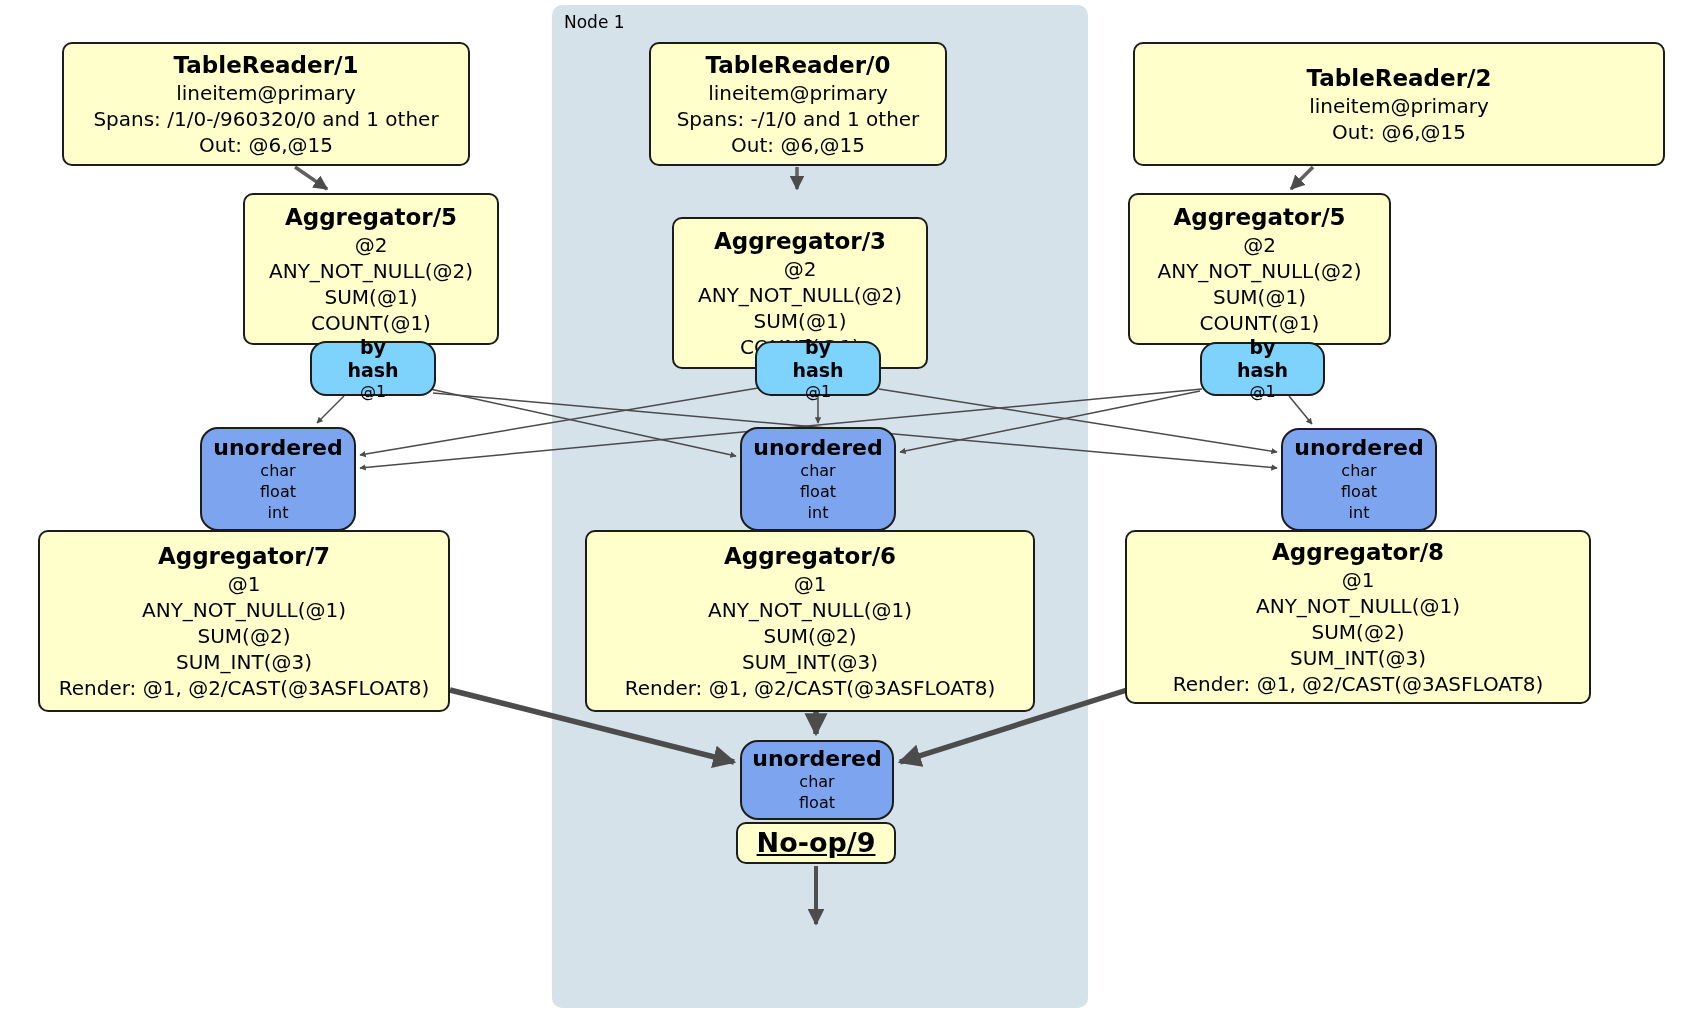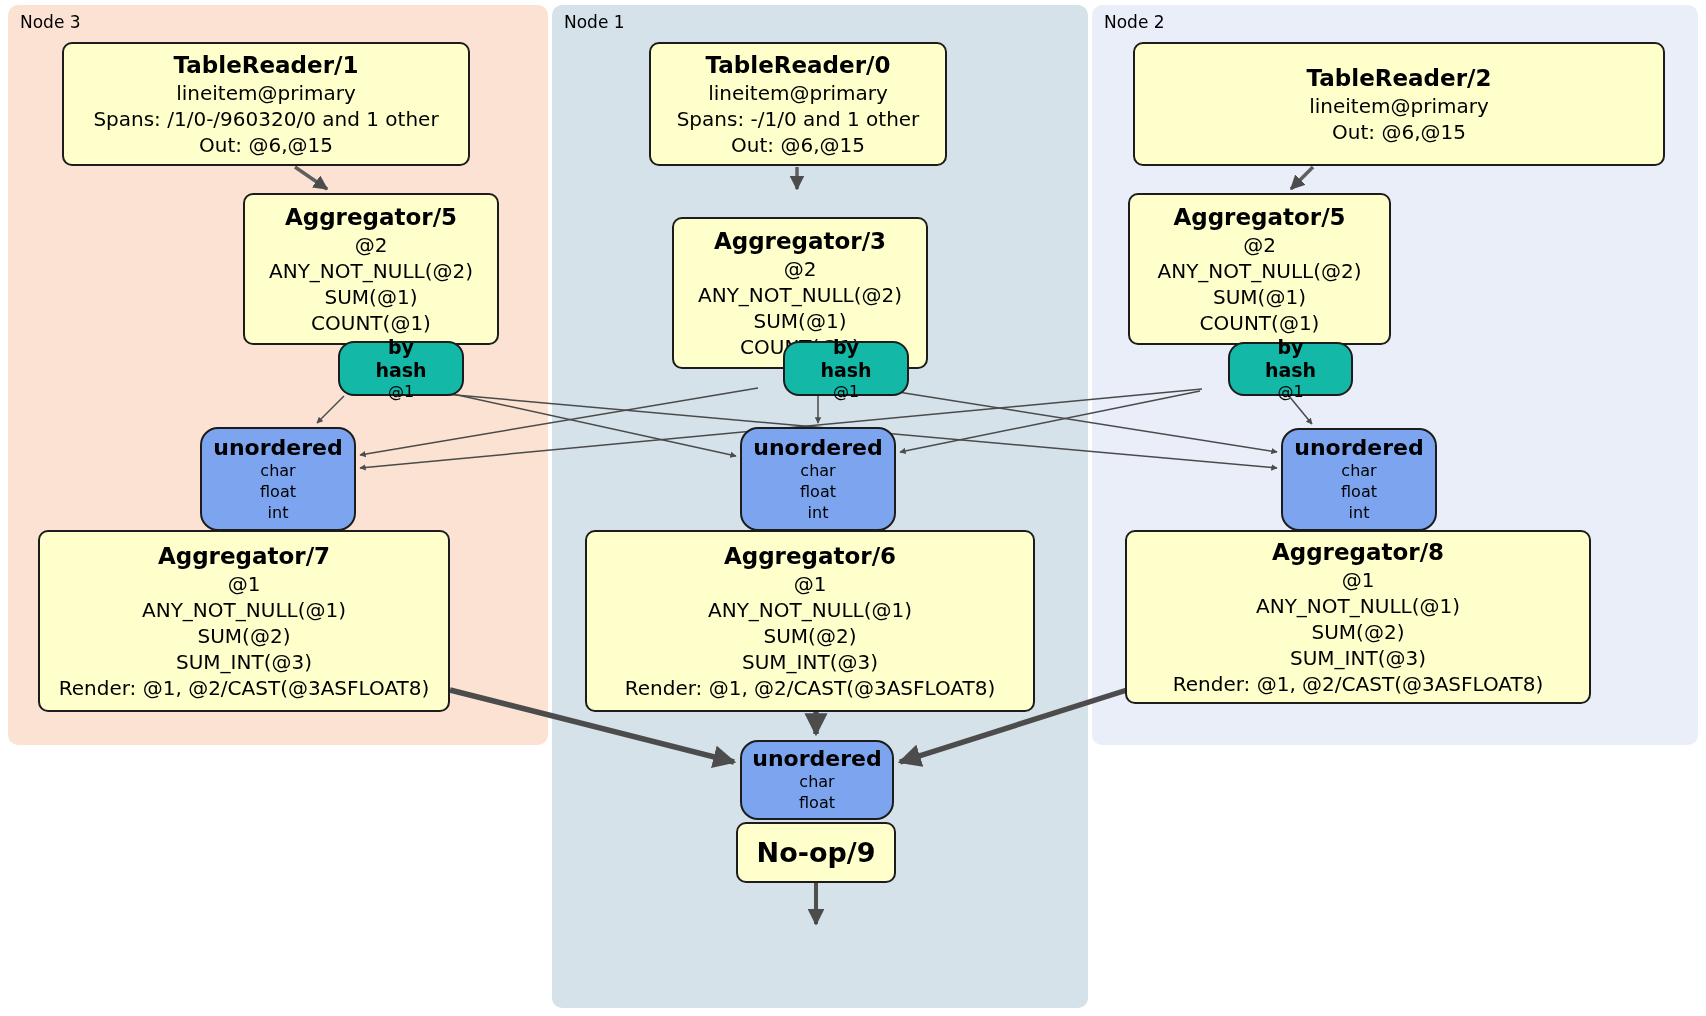--- a/index.html
+++ b/index.html
@@ -13,21 +13,21 @@
   line.edge { fill:none; }
   .edge-thin  { stroke:#4a4a4a; stroke-width:1.5px; }
   .edge-med   { stroke:#5f5f5f; stroke-width:3.5px; }
   .edge-med2  { stroke:#4f4f4f; stroke-width:4px; }
   .edge-thick { stroke:#4c4c4c; stroke-width:5.5px; }
 
   .box { position:absolute; z-index:2; display:flex; flex-direction:column;
          justify-content:center; align-items:center; text-align:center;
          box-sizing:border-box; padding:2px 20px; }
   .proc   { background:#ffffcc; border:2px solid #1c1c1c; border-radius:10px; }
-  .router { background:#14b8a6; border:2px solid #1c1c1c; border-radius:16px;margin-left:28px; }
+  .router { background:#7dd3fc; border:2px solid #1c1c1c; border-radius:16px; }
   .sync   { background:#7da5ef; border:2px solid #1c1c1c; border-radius:18px; }
 
   .proc .box-title   { font-size:23px; font-weight:bold; line-height:30px; white-space:nowrap; }
   .proc .box-line    { font-size:20px; line-height:26px; white-space:nowrap; }
   .router .box-title { font-size:19px; font-weight:bold; line-height:23px; }
   .router .box-line  { font-size:16px; line-height:20px; }
   .sync .box-title   { font-size:22px; font-weight:bold; line-height:24px; }
   .sync .box-line    { font-size:16px; line-height:21px; }
   .big-label .box-title { font-size:27px; line-height:32px; }
 </style>
@@ -51,28 +51,22 @@
       <line x1="433" y1="393" x2="1277" y2="468" class="edge edge-thin" marker-end="url(#ah)"></line>
       <line x1="758" y1="388" x2="360" y2="455" class="edge edge-thin" marker-end="url(#ah)"></line>
       <line x1="879" y1="389" x2="1277" y2="452" class="edge edge-thin" marker-end="url(#ah)"></line>
       <line x1="1202" y1="389" x2="360" y2="468" class="edge edge-thin" marker-end="url(#ah)"></line>
       <line x1="1200" y1="391" x2="900" y2="452" class="edge edge-thin" marker-end="url(#ah)"></line>
       <line x1="450" y1="690" x2="734" y2="762" class="edge edge-thick" marker-end="url(#ah)"></line>
       <line x1="816" y1="710" x2="816" y2="734" class="edge edge-thick" marker-end="url(#ah)"></line>
       <line x1="1127" y1="690" x2="900" y2="762" class="edge edge-thick" marker-end="url(#ah)"></line>
       <line x1="816" y1="866" x2="816" y2="924" class="edge edge-med2" marker-end="url(#ah)"></line>
     </svg>
-<div class="region" style="left: 8px; top: 5px; width: 540px; height: 740px; background: rgb(251, 226, 210);">
-      <span class="region-label">Node 3</span>
-    </div>
     <div class="region" style="left: 552px; top: 5px; width: 536px; height: 1003px; background: rgb(213, 226, 234);">
       <span class="region-label">Node 1</span>
-    </div>
-    <div class="region" style="left: 1092px; top: 5px; width: 606px; height: 740px; background: rgb(233, 238, 249);">
-      <span class="region-label">Node 2</span>
     </div>
     <div class="box proc" style="left: 62px; top: 42px; width: 408px; height: 124px;">
       <div class="box-title">TableReader/1</div>
       <div class="box-line">lineitem@primary</div>
       <div class="box-line">Spans: /1/0-/960320/0 and 1 other</div>
       <div class="box-line">Out: @6,@15</div>
     </div>
     <div class="box proc" style="left: 243px; top: 193px; width: 256px; height: 152px;">
       <div class="box-title">Aggregator/5</div>
       <div class="box-line">@2</div>
@@ -127,21 +121,21 @@
       <div class="box-line">ANY_NOT_NULL(@1)</div>
       <div class="box-line">SUM(@2)</div>
       <div class="box-line">SUM_INT(@3)</div>
       <div class="box-line">Render: @1, @2/CAST(@3ASFLOAT8)</div>
     </div>
     <div class="box sync" style="left: 740px; top: 740px; width: 154px; height: 80px;">
       <div class="box-title">unordered</div>
       <div class="box-line">char</div>
       <div class="box-line">float</div>
     </div>
-    <div class="box proc big-label" style="left: 736px; top: 822px; width: 160px; height: 61px;">
+    <div class="box proc big-label" style="left: 736px; top: 822px; width: 160px; height: 42px; text-decoration: underline;">
       <div class="box-title">No-op/9</div>
     </div>
     <div class="box proc" style="left: 1133px; top: 42px; width: 532px; height: 124px;">
       <div class="box-title">TableReader/2</div>
       <div class="box-line">lineitem@primary</div>
       <div class="box-line">Out: @6,@15</div>
     </div>
     <div class="box proc" style="left: 1128px; top: 193px; width: 263px; height: 152px;">
       <div class="box-title">Aggregator/5</div>
       <div class="box-line">@2</div>

